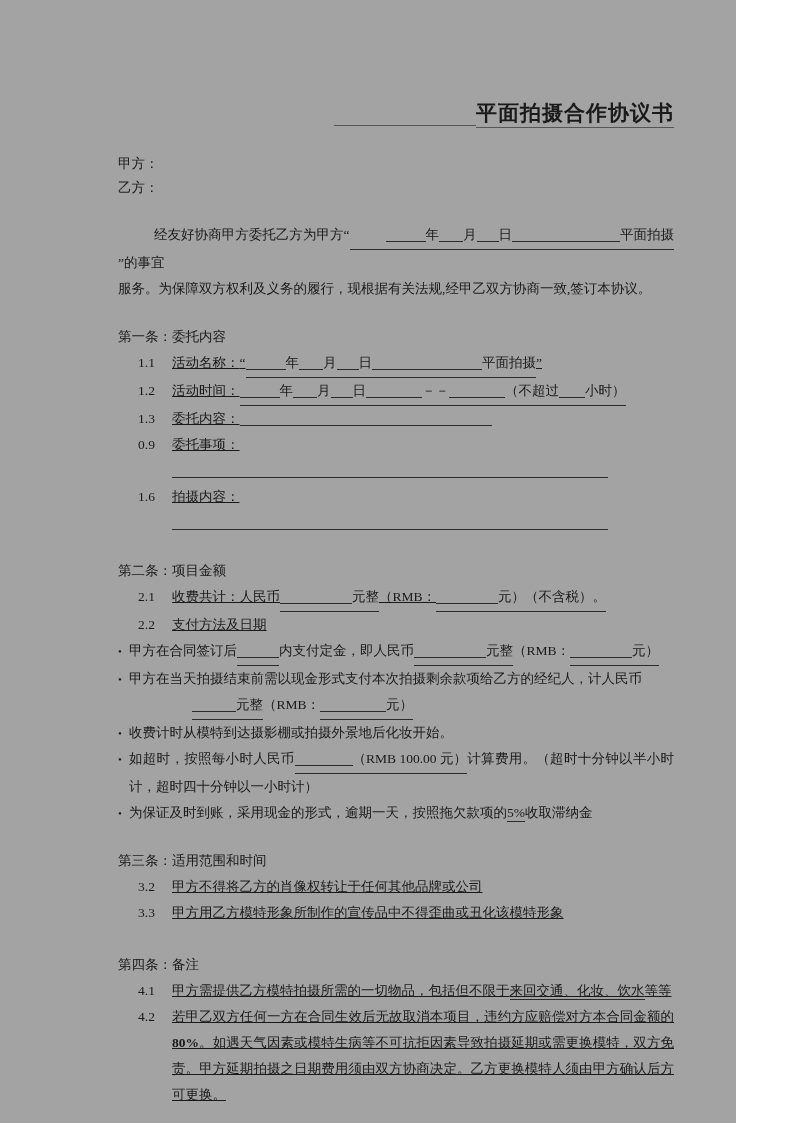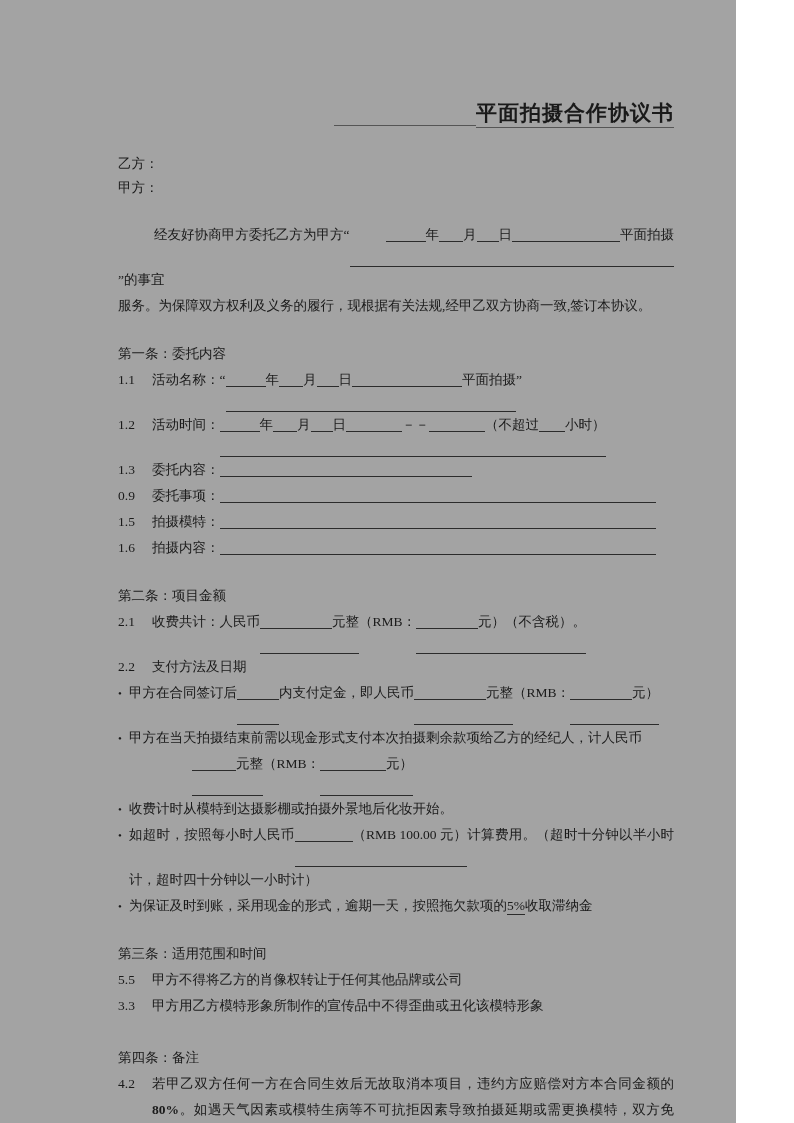--- a/index.html
+++ b/index.html
@@ -74,29 +74,31 @@
     line-height: 26px;
     margin: 0;
   }
 
   
   .clause {
     display: flex;
     font-size: 13.5px;
     line-height: 26px;
     align-items: baseline;
+    margin-left: 20px;
   }
   .clause .num {
     flex: 0 0 34px;
     white-space: nowrap;
   }
   .clause .body {
     flex: 1 1 auto;
     min-width: 0;
     text-align: justify;
+    text-decoration: underline;
   }
   .clause .body.nojust { text-align: left; }
 
   
   .bullet {
     display: flex;
     font-size: 13.5px;
     line-height: 26px;
     align-items: baseline;
   }
@@ -120,38 +122,38 @@
     height: 15px;
     vertical-align: -3px;
   }
   .u {
     border-bottom: 1.1px solid #2b2b2b;
     padding-bottom: 1px;
   }
   .ul-run {
     display: inline-block;
     border-bottom: 1.1px solid #2b2b2b;
-    padding-bottom: 18px;
+    padding-bottom: 1px;
     white-space: nowrap;
   }
   .b { font-weight: bold; }
 </style>
 </head>
 <body>
 
 <div class="page">
   <div class="content">
 
     <div class="title-row">
       <span class="title-blank"></span>
       <span class="doc-title"><span class="u">平面拍摄合作协议书</span></span>
     </div>
 
+    <p class="party-line">甲方：</p>
     <p class="party-line">乙方：</p>
-    <p class="party-line">甲方：</p>
 
     <div class="gap-md"></div>
 
     <p class="para indent"><span>经友好协商甲方委托乙方为甲方“</span><span class="ul-run"><span class="blk" style="width:40px"></span><span>年</span><span class="blk" style="width:24px"></span><span>月</span><span class="blk" style="width:22px"></span><span>日</span><span class="blk" style="width:108px"></span><span>平面拍摄</span></span><span>”的事宜</span></p>
     <p class="para">服务。为保障双方权利及义务的履行，现根据有关法规,经甲乙双方协商一致,签订本协议。</p>
 
     <div class="gap-md"></div>
 
     <p class="sec-head">第一条：委托内容</p>
 
@@ -168,24 +170,20 @@
     <div class="clause">
       <span class="num">1.3</span>
       <span class="body nojust"><span>委托内容：</span><span class="blk" style="width:252px"></span></span>
     </div>
 
     <div class="clause">
       <span class="num">0.9</span>
       <span class="body nojust"><span>委托事项：</span><span class="blk" style="width:436px"></span></span>
     </div>
 
-    <div class="clause">
-      <span class="num">1.5</span>
-      <span class="body nojust"><span>拍摄模特：</span><span class="blk" style="width:436px"></span></span>
-    </div>
 
     <div class="clause">
       <span class="num">1.6</span>
       <span class="body nojust"><span>拍摄内容：</span><span class="blk" style="width:436px"></span></span>
     </div>
 
     <div class="gap-md"></div>
 
     <p class="sec-head">第二条：项目金额</p>
 
@@ -226,33 +224,37 @@
       <span class="dot">•</span>
       <span class="body nojust"><span>为保证及时到账，采用现金的形式，逾期一天，按照拖欠款项的</span><span class="u">5%</span><span>收取滞纳金</span></span>
     </div>
 
     <div class="gap-md"></div>
 
     <p class="sec-head">第三条：适用范围和时间</p>
 
 
     <div class="clause">
-      <span class="num">5.5</span>
+      <span class="num">3.2</span>
       <span class="body nojust">甲方不得将乙方的肖像权转让于任何其他品牌或公司</span>
     </div>
 
     <div class="clause">
       <span class="num">3.3</span>
       <span class="body nojust">甲方用乙方模特形象所制作的宣传品中不得歪曲或丑化该模特形象</span>
     </div>
 
     <div class="gap-lg"></div>
 
     <p class="sec-head">第四条：备注</p>
 
+    <div class="clause">
+      <span class="num">4.1</span>
+      <span class="body nojust"><span>甲方需提供乙方模特拍摄所需的一切物品，包括但不限于</span><span class="u">来回交通、化妆、饮水</span><span>等等</span></span>
+    </div>
 
     <div class="clause">
       <span class="num">4.2</span>
       <span class="body"><span>若甲乙双方任何一方在合同生效后无故取消本项目，违约方应赔偿对方本合同金额的</span><span class="b">80%</span><span>。如遇天气因素或模特生病等不可抗拒因素导致拍摄延期或需更换模特，双方免责。甲方延期拍摄之日期费用须由双方协商决定。乙方更换模特人须由甲方确认后方可更换。</span></span>
     </div>
 
   </div>
 </div>
 
 </body></html>

